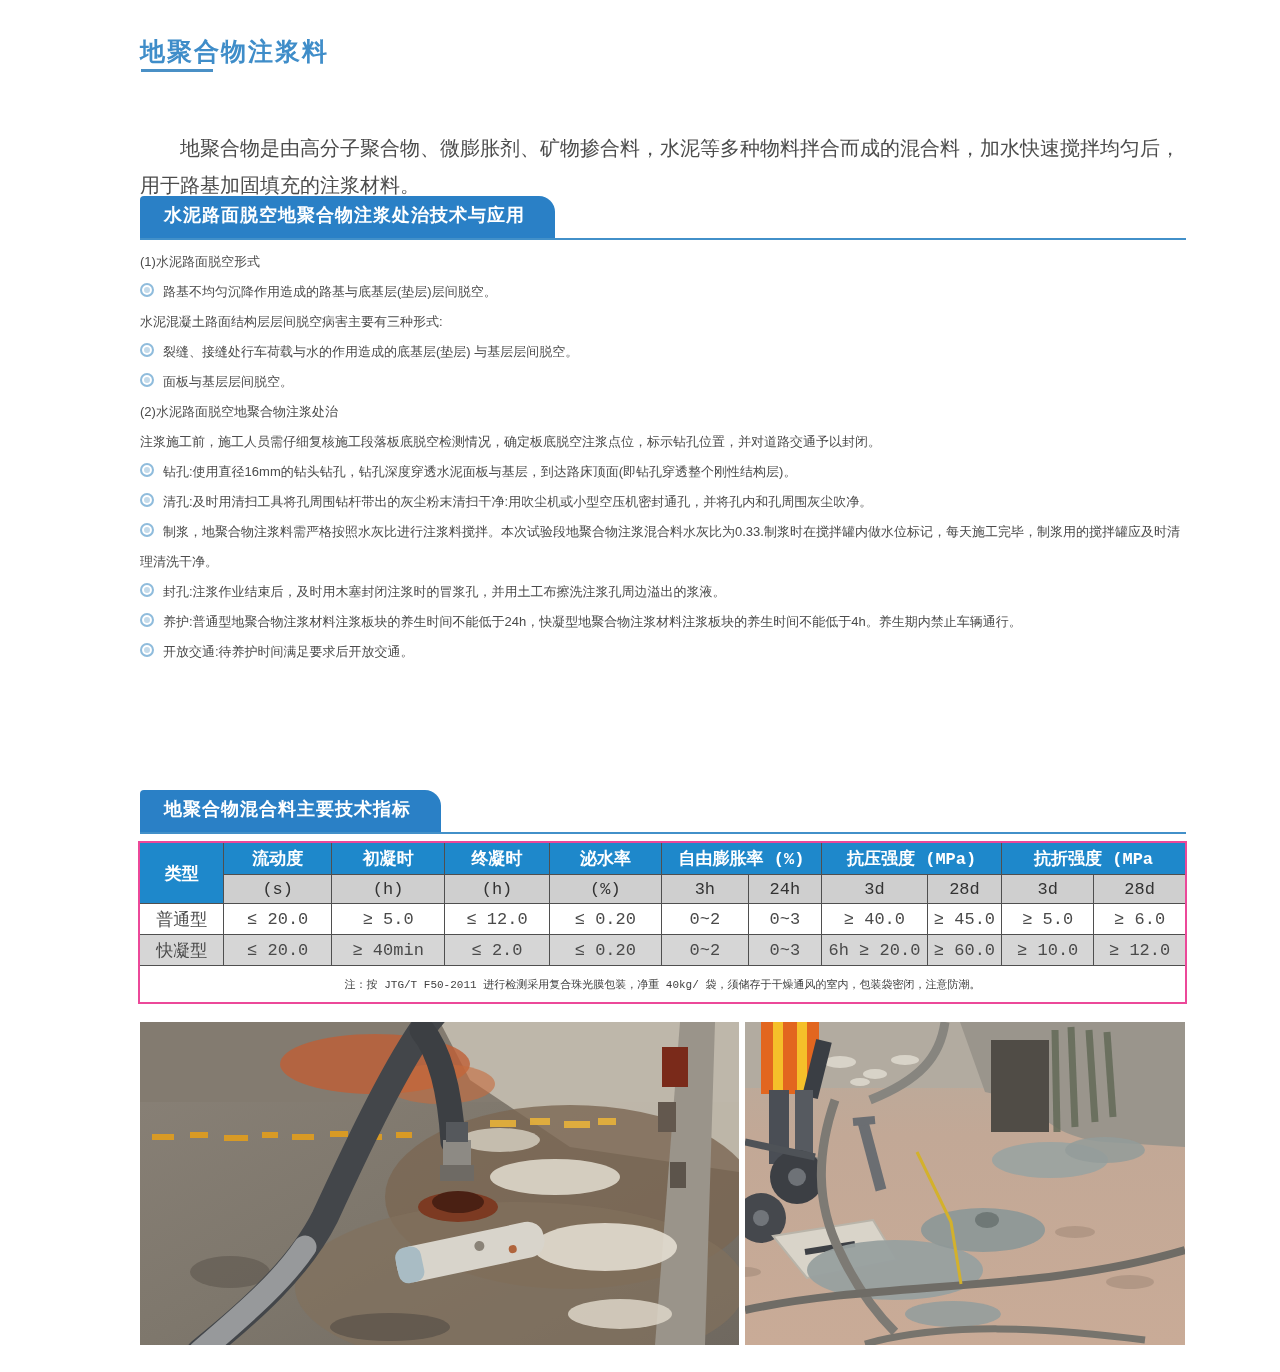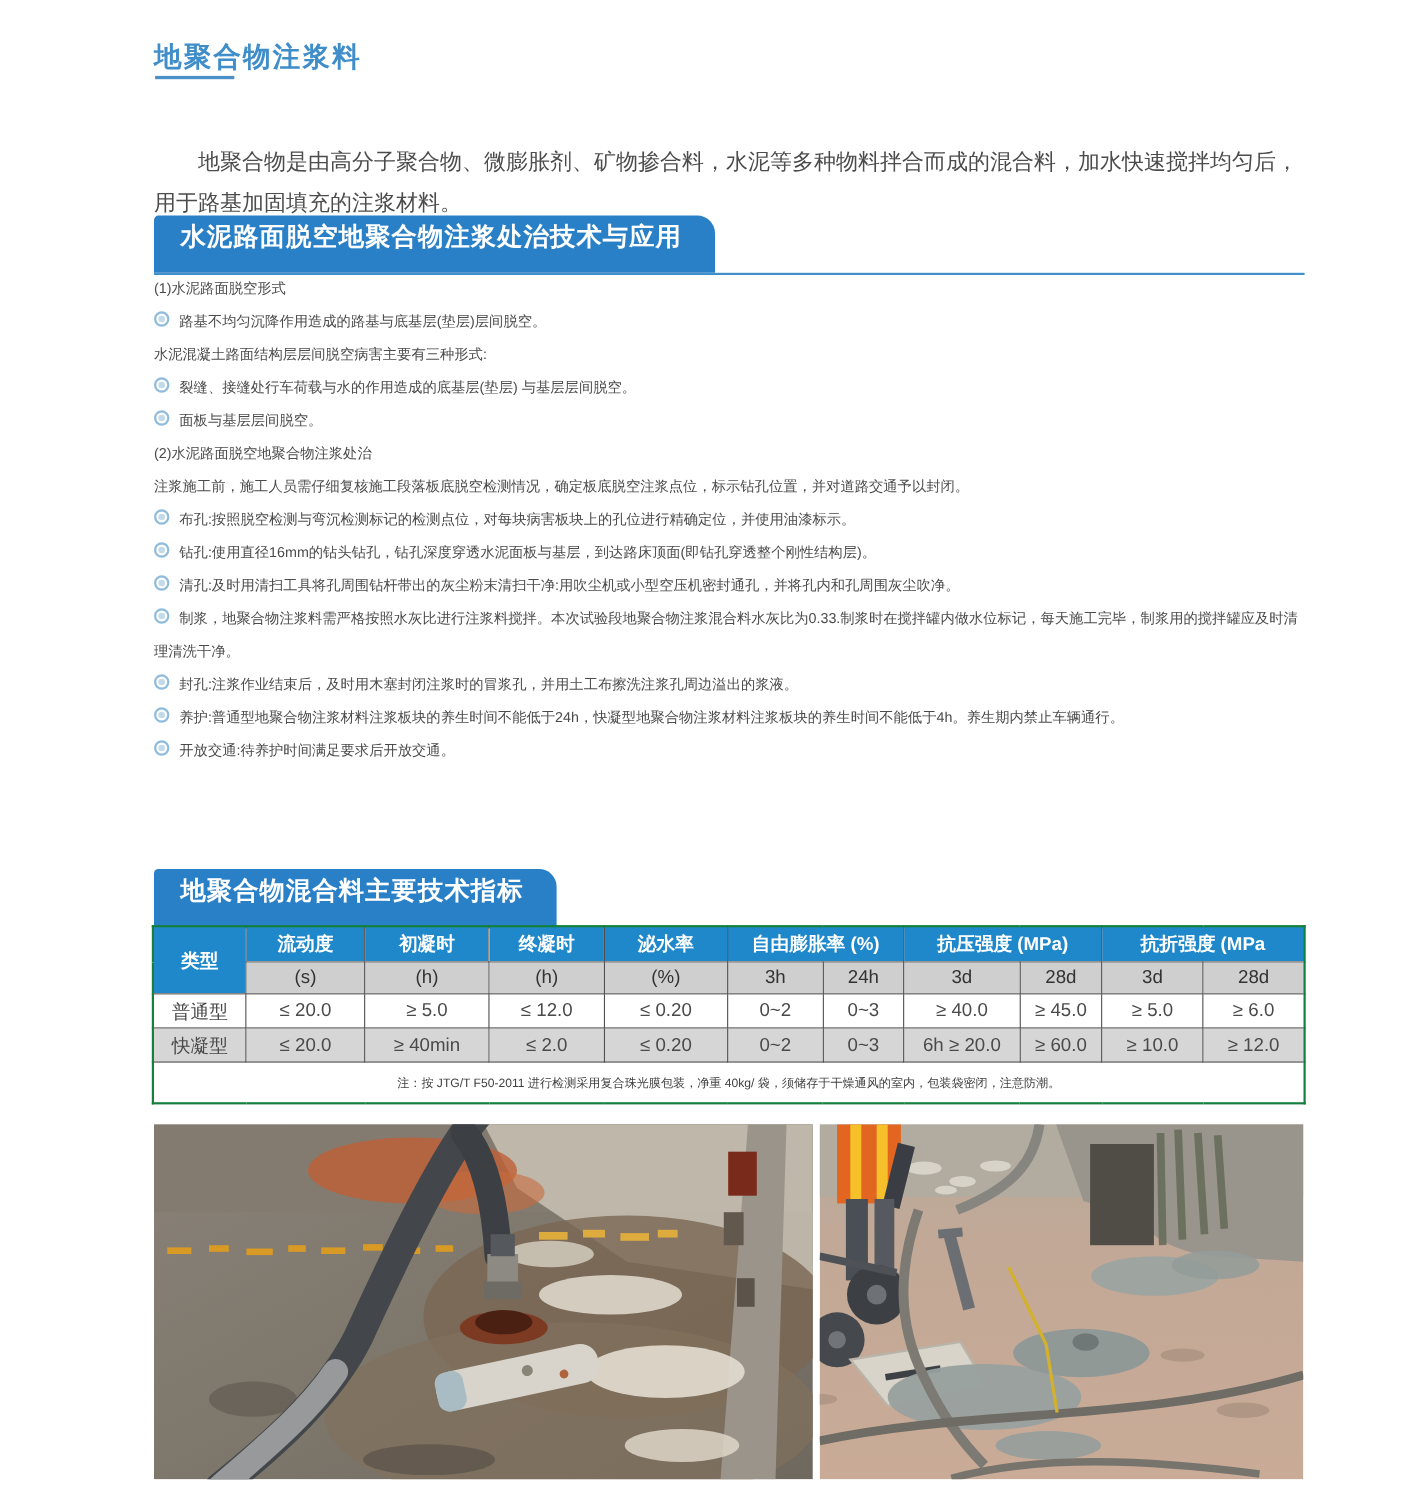--- a/index.html
+++ b/index.html
@@ -5,31 +5,31 @@
   html,body{margin:0;padding:0;background:#ffffff;}
   body{width:1280px;height:1372px;font-family:"Liberation Sans","DejaVu Sans",sans-serif;color:#4a4a4a;}
   .page{position:relative;width:1280px;height:1372px;background:#ffffff;overflow:hidden;}
 
   .doc-title{position:absolute;top:18px;left:140px;font-size:25px;font-weight:bold;color:#3f8dc9;letter-spacing:2px;}
   .title-underline{position:absolute;top:69px;left:141px;width:72px;height:3px;background:#4a90c6;}
 
   .intro{position:absolute;top:110px;left:140px;width:1046px;font-size:20px;line-height:1.85;color:#4c4c4c;text-indent:2em;}
 
   .banner-row{position:absolute;left:140px;width:1046px;border-bottom:2px solid #4290c9;line-height:0;}
-  .banner-box{display:inline-block;background:#2a80c6;color:#ffffff;font-size:23px;font-weight:bold;line-height:38px;padding:0 30px 14px 24px;border-radius:4px 16px 0 0;letter-spacing:1px;}
+  .banner-box{display:inline-block;background:#2a80c6;color:#ffffff;font-size:18px;font-weight:bold;line-height:38px;padding:0 30px 4px 24px;border-radius:4px 16px 0 0;letter-spacing:1px;}
   .banner-1{top:196px;}
   .banner-2{top:790px;}
 
   .lines{position:absolute;top:247px;left:140px;width:1048px;font-size:13px;line-height:30px;color:#4b4b4b;}
   .lines p{margin:0;}
   .ring{display:inline-block;width:10px;height:10px;border-radius:50%;border:2px solid #8fbcdc;box-shadow:inset 0 0 0 2px #ffffff,inset 0 0 0 5px #c3daea;background:#fff;margin-right:9px;vertical-align:-1px;}
 
   .spec-table{position:absolute;top:841px;left:138px;width:1049px;border-collapse:collapse;font-size:17px;table-layout:fixed;}
   .spec-table th,.spec-table td{border:1px solid #4f4f4f;text-align:center;padding:0;overflow:hidden;white-space:nowrap;}
-  .spec-table{border:2px solid #15803d;}
+  .spec-table{border:2px solid #ec4899;font-family:Liberation Mono, monospace;}
   .h-blue{background:#1e88cb;color:#ffffff;font-weight:bold;height:31px;}
   .h-units{background:#cfcfcf;color:#333;height:28px;font-weight:normal;}
   .r-white td{background:#ffffff;height:30px;}
   .r-gray td{background:#d6d6d6;height:30px;}
   .note-row td{background:#ffffff;height:36px;font-size:11px;color:#3f3f3f;}
 
   .photo{position:absolute;top:1022px;height:323px;overflow:hidden;}
   .photo svg{display:block;width:100%;height:100%;}
   .photo-left{left:140px;width:599px;}
   .photo-right{left:745px;width:440px;}
@@ -49,21 +49,20 @@
   </div>
 
   <div class="lines">
       <p>(1)水泥路面脱空形式</p>
       <p><span class="ring"></span>路基不均匀沉降作用造成的路基与底基层(垫层)层间脱空。</p>
       <p>水泥混凝土路面结构层层间脱空病害主要有三种形式:</p>
       <p><span class="ring"></span>裂缝、接缝处行车荷载与水的作用造成的底基层(垫层) 与基层层间脱空。</p>
       <p><span class="ring"></span>面板与基层层间脱空。</p>
       <p>(2)水泥路面脱空地聚合物注浆处治</p>
       <p>注浆施工前，施工人员需仔细复核施工段落板底脱空检测情况，确定板底脱空注浆点位，标示钻孔位置，并对道路交通予以封闭。</p>
-      <p><span class="ring"></span>布孔:按照脱空检测与弯沉检测标记的检测点位，对每块病害板块上的孔位进行精确定位，并使用油漆标示。</p>
       <p><span class="ring"></span>钻孔:使用直径16mm的钻头钻孔，钻孔深度穿透水泥面板与基层，到达路床顶面(即钻孔穿透整个刚性结构层)。</p>
       <p><span class="ring"></span>清孔:及时用清扫工具将孔周围钻杆带出的灰尘粉末清扫干净:用吹尘机或小型空压机密封通孔，并将孔内和孔周围灰尘吹净。</p>
       <p><span class="ring"></span>制浆，地聚合物注浆料需严格按照水灰比进行注浆料搅拌。本次试验段地聚合物注浆混合料水灰比为0.33.制浆时在搅拌罐内做水位标记，每天施工完毕，制浆用的搅拌罐应及时清理清洗干净。</p>
       <p><span class="ring"></span>封孔:注浆作业结束后，及时用木塞封闭注浆时的冒浆孔，并用土工布擦洗注浆孔周边溢出的浆液。</p>
       <p><span class="ring"></span>养护:普通型地聚合物注浆材料注浆板块的养生时间不能低于24h，快凝型地聚合物注浆材料注浆板块的养生时间不能低于4h。养生期内禁止车辆通行。</p>
       <p><span class="ring"></span>开放交通:待养护时间满足要求后开放交通。</p>
     </div>
 
   <div class="banner-row banner-2">
     <span class="banner-box">地聚合物混合料主要技术指标</span>

